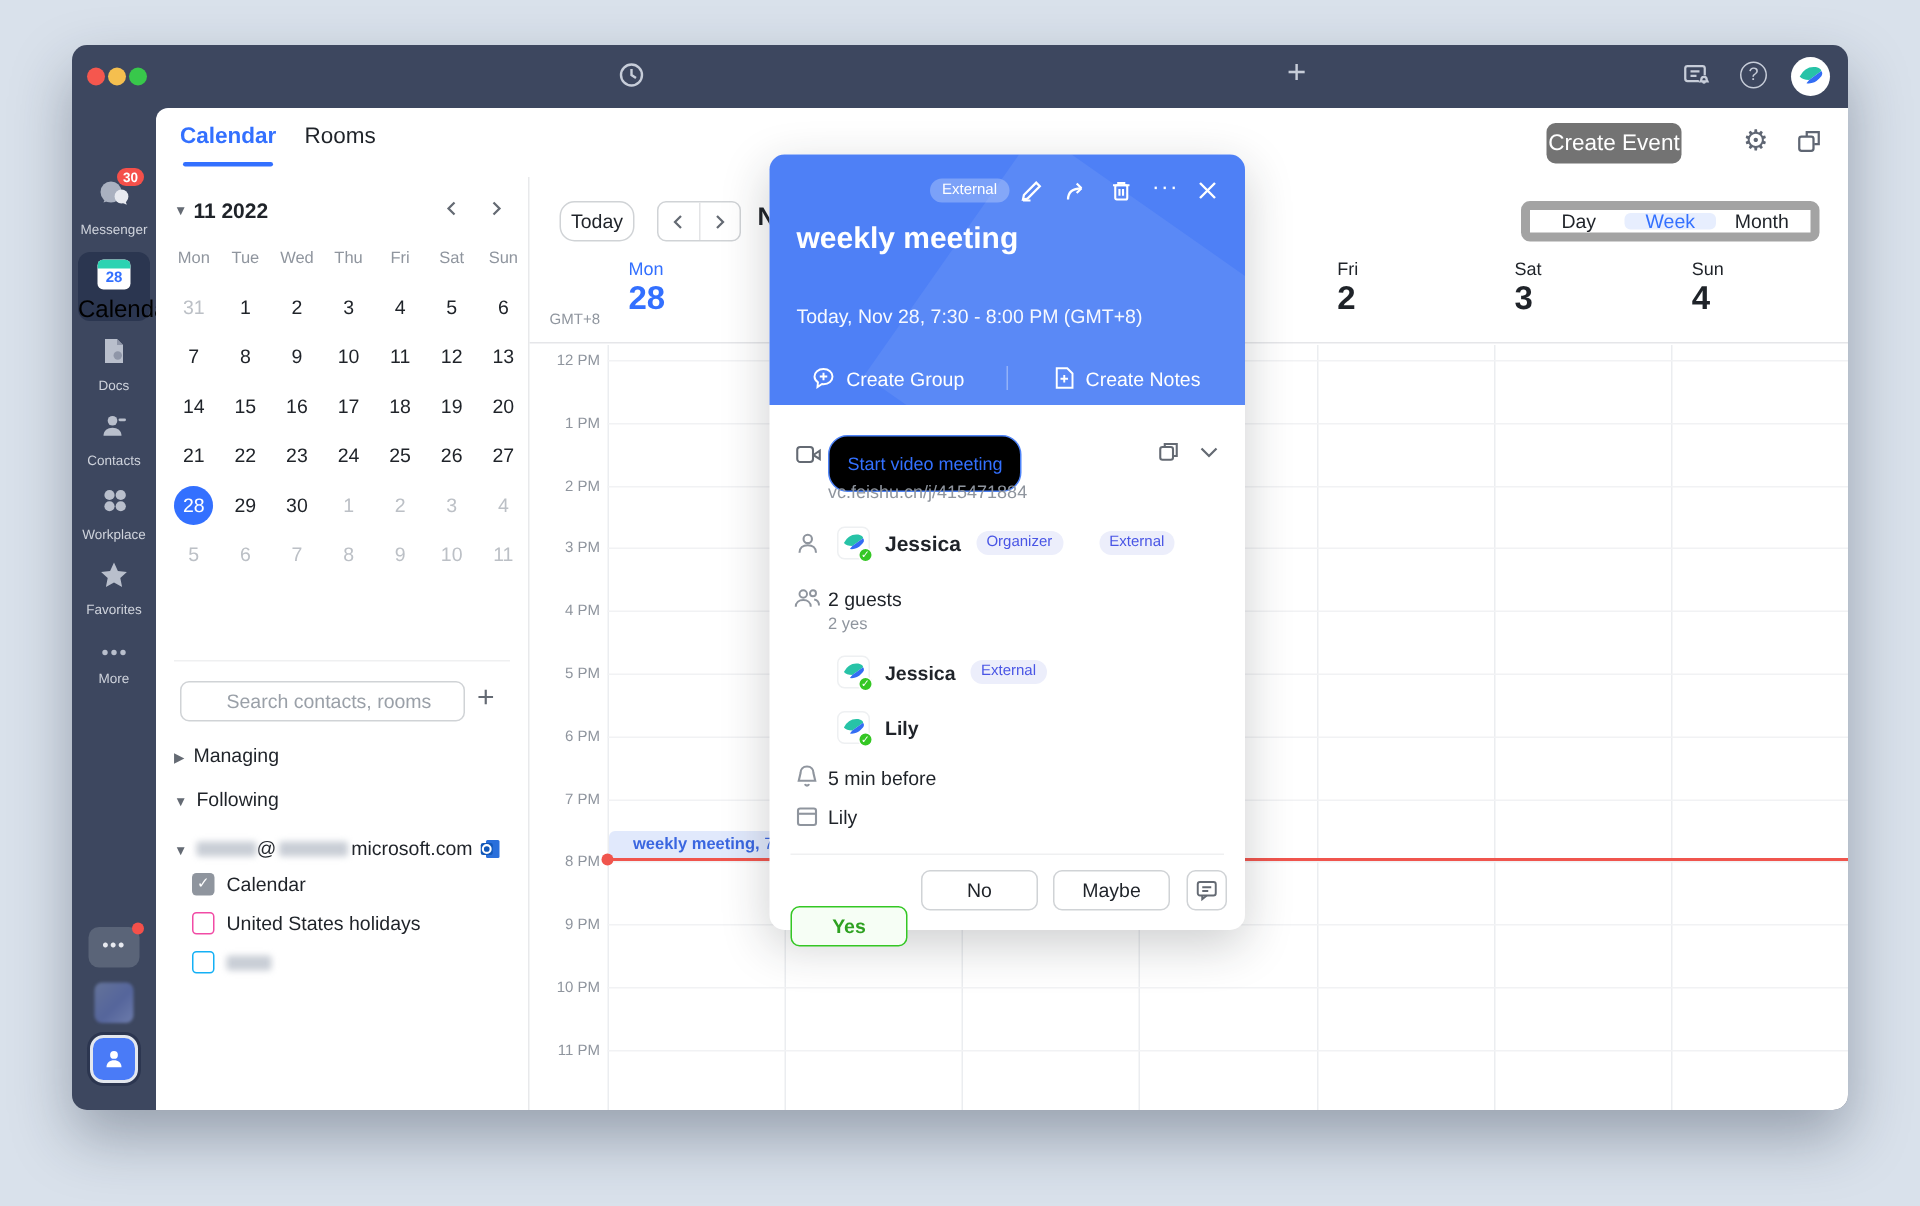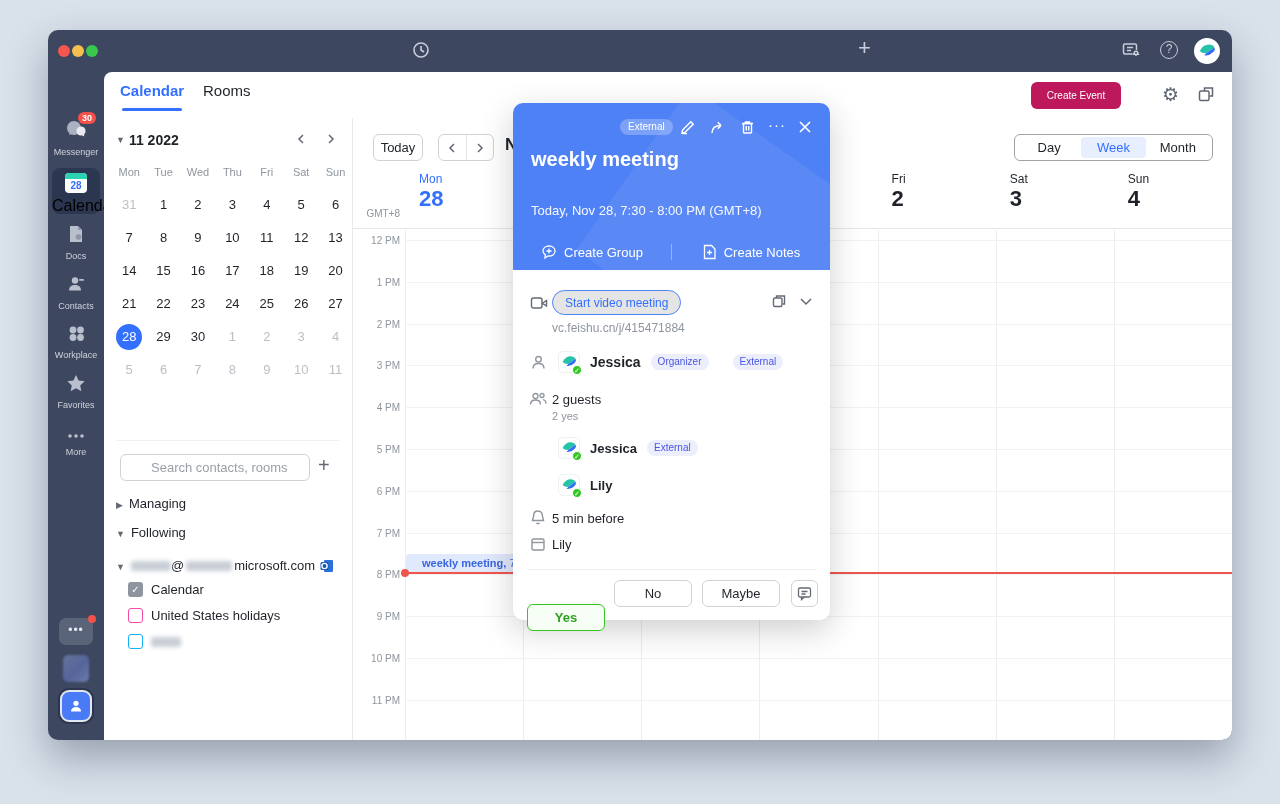--- a/index.html
+++ b/index.html
@@ -27,21 +27,21 @@
   .cal-ic { display:inline-block; width:22px; height:20px; border-radius:4px; overflow:hidden; background:#fff; }
   .cal-ic .top { height:6px; background:#2bd3b2; }
   .cal-ic .num { font-size:10px; font-weight:bold; color:#3370ff; line-height:13px; }
   .bot-tile { position:absolute; left:11px; border-radius:7px; }
 
   
   .content { position:absolute; left:56px; top:42px; width:1128px; height:668px; background:#fff; border-top-left-radius:8px; }
   .tab { position:absolute; top:10px; font-size:15px; color:#1f2329; cursor:pointer; }
   .tab.active { color:#3370ff; font-weight:bold; }
   .tab.active::after { content:""; position:absolute; left:2px; right:2px; bottom:-12px; height:3px; background:#3370ff; border-radius:2px; }
-  .btn-primary { position:absolute; left:927px; top:10px; width:90px; height:27px; background:#be185d; color:#fff; font-size:10px; border:none; border-radius:6px; cursor:pointer; }
+  .btn-primary { position:absolute; left:927px; top:10px; width:90px; height:27px; background:#737373; color:#fff; font-size:15px; border:none; border-radius:6px; cursor:pointer; }
   .gear { position:absolute; left:1058px; top:11px; font-size:19px; color:#5f6673; }
 
   
   .leftpanel { position:absolute; left:0; top:46px; width:249px; bottom:0; border-right:1px solid #e8e9eb; }
   .mc-head { position:absolute; left:12px; top:14px; font-size:14px; font-weight:bold; color:#1f2329; }
   .mc-caret { color:#646a73; font-size:9px; margin-right:4px; vertical-align:2px; }
   .mc-nav { position:absolute; top:14px; color:#646a73; cursor:pointer; }
   .mc-grid { position:absolute; left:8px; top:48px; width:241px; display:grid; grid-template-columns:repeat(7,34.4px); }
   .mc-dow { height:22px; font-size:11px; color:#8f959e; text-align:center; }
   .mc-day { height:33px; display:flex; align-items:center; justify-content:center; font-size:13px; color:#1f2329; cursor:pointer; }
@@ -54,26 +54,26 @@
   .lp-plus { position:absolute; left:214px; top:336px; font-size:20px; font-weight:300; color:#646a73; cursor:pointer; }
   .lp-sec { position:absolute; left:12px; font-size:13px; color:#1f2329; cursor:pointer; }
   .lp-sec .car { color:#646a73; font-size:9px; margin-right:6px; }
   .acct { position:absolute; left:12px; top:440px; font-size:13px; color:#1f2329; display:flex; align-items:center; }
   .blurblk { display:inline-block; height:10px; background:#c9ced6; border-radius:2px; filter:blur(2px); }
   .cbrow { position:absolute; left:24px; display:flex; align-items:center; gap:8px; font-size:13px; color:#1f2329; cursor:pointer; }
   .cb { width:15px; height:15px; border-radius:3px; display:flex; align-items:center; justify-content:center; font-size:10px; color:#fff; }
 
   
   .wv-btn { position:absolute; border:1px solid #d0d3d6; border-radius:6px; background:#fff; font-size:13px; color:#1f2329; cursor:pointer; }
-  .today-btn { left:269px; top:62px; width:50px; height:27px; }
+  .today-btn { left:269px; top:62px; width:50px; height:27px;border-radius:10px; }
   .seg { position:absolute; left:334px; top:62px; width:56px; height:27px; border:1px solid #d0d3d6; border-radius:6px; display:flex; }
   .seg div { flex:1; display:flex; align-items:center; justify-content:center; color:#646a73; cursor:pointer; }
   .seg div:first-child { border-right:1px solid #e3e4e6; }
   .month-title { position:absolute; left:401px; top:63px; font-size:17px; font-weight:bold; color:#1f2329; }
-  .views { position:absolute; left:910px; top:62px; width:199px; height:27px; border:1px solid #a3a3a3; border-radius:6px; background:#fff; display:flex; padding:2px; }
+  .views { position:absolute; left:910px; top:62px; width:199px; height:27px; border:6px solid #a3a3a3; border-radius:6px; background:#fff; display:flex; padding:2px; }
   .views div { flex:1; display:flex; align-items:center; justify-content:center; font-size:13px; color:#1f2329; border-radius:4px; cursor:pointer; }
   .views div.active { background:#e7eefe; color:#3370ff; }
   .tzlabel { position:absolute; left:249px; top:136px; width:47px; text-align:right; font-size:10px; color:#8f959e; }
   .dayhead { position:absolute; top:100px; }
   .dayhead .dow { font-size:12px; color:#1f2329; }
   .dayhead .date { font-size:22px; font-weight:bold; color:#1f2329; line-height:26px; }
   .dayhead.today .dow,.dayhead.today .date { color:#3370ff; }
   .wk-border { position:absolute; left:249px; right:0; top:156px; height:1px; background:#e5e6e9; }
   .hline { position:absolute; left:301px; width:827px; height:1px; background:#f1f2f4; }
   .vline { position:absolute; top:158px; bottom:0; width:1px; background:#ebedf0; }
@@ -88,21 +88,21 @@
   .pp-head { position:absolute; left:0; top:0; right:0; height:167px; background:#4e80f6; border-radius:10px 10px 0 0; overflow:hidden; }
   .pp-head::before { content:""; position:absolute; right:-40px; top:40px; width:260px; height:200px; background:rgba(255,255,255,.07); transform:rotate(35deg); }
   .pp-badge { position:absolute; left:107px; top:16px; padding:2px 8px 3px; border-radius:9px; background:rgba(255,255,255,.26); color:#fff; font-size:10px; }
   .pp-hicon { position:absolute; top:16px; width:17px; height:17px; color:#fff; cursor:pointer; }
   .pp-title { position:absolute; left:18px; top:45px; font-size:20px; font-weight:bold; color:#fff; }
   .pp-time { position:absolute; left:18px; top:100px; font-size:13px; color:rgba(255,255,255,.95); }
   .pp-actions { position:absolute; left:0; right:0; bottom:0; height:36px; display:flex; align-items:center; }
   .pp-actions .act { flex:1; display:flex; align-items:center; justify-content:center; gap:7px; color:#fff; font-size:13px; cursor:pointer; }
   .pp-actions .sep { width:1px; height:16px; background:rgba(255,255,255,.35); }
   .pp-row-ic { position:absolute; color:#8f959e; }
-  .vm-btn { position:absolute; left:39px; top:187px; height:25px; padding:0 12px; border:1px solid #4e83f7; border-radius:13px; background:#e5e5e5; color:#3370ff; font-size:12px; cursor:pointer; }
+  .vm-btn { position:absolute; left:39px; top:187px; height:38px; padding:0 12px; border:1px solid #4e83f7; border-radius:13px; background:#000000; color:#3370ff; font-size:12px; cursor:pointer; }
   .vm-link { position:absolute; left:39px; top:218px; font-size:12px; color:#8f959e; }
   .fav { position:relative; width:22px; height:22px; background:#fff; border:1px solid #eef0f2; border-radius:5px; display:flex; align-items:center; justify-content:center; }
   .fav .chk { position:absolute; right:-3px; bottom:-3px; width:10px; height:10px; border-radius:50%; background:#34c724; color:#fff; font-size:7px; line-height:10px; text-align:center; border:1px solid #fff; }
   .pp-name { font-size:14px; color:#1f2329; font-weight:bold; }
   .pp-pill { font-size:10px; color:#4955e5; background:#eceefb; border-radius:9px; padding:2px 7px 3px; }
   .pp-text { font-size:13px; color:#1f2329; }
   .pp-sub { font-size:11px; color:#8f959e; }
   .pp-div { position:absolute; left:14px; right:14px; top:466px; height:1px; background:#eff0f1; }
   .rsvp { position:absolute; top:477px; height:27px; border-radius:6px; border:1px solid #d0d3d6; background:#fff; font-size:13px; color:#1f2329; display:flex; align-items:center; justify-content:center; cursor:pointer; }
   .rsvp.yes { border-color:#34c724; color:#2ea121; background:#f6fef5; font-weight:bold; }

